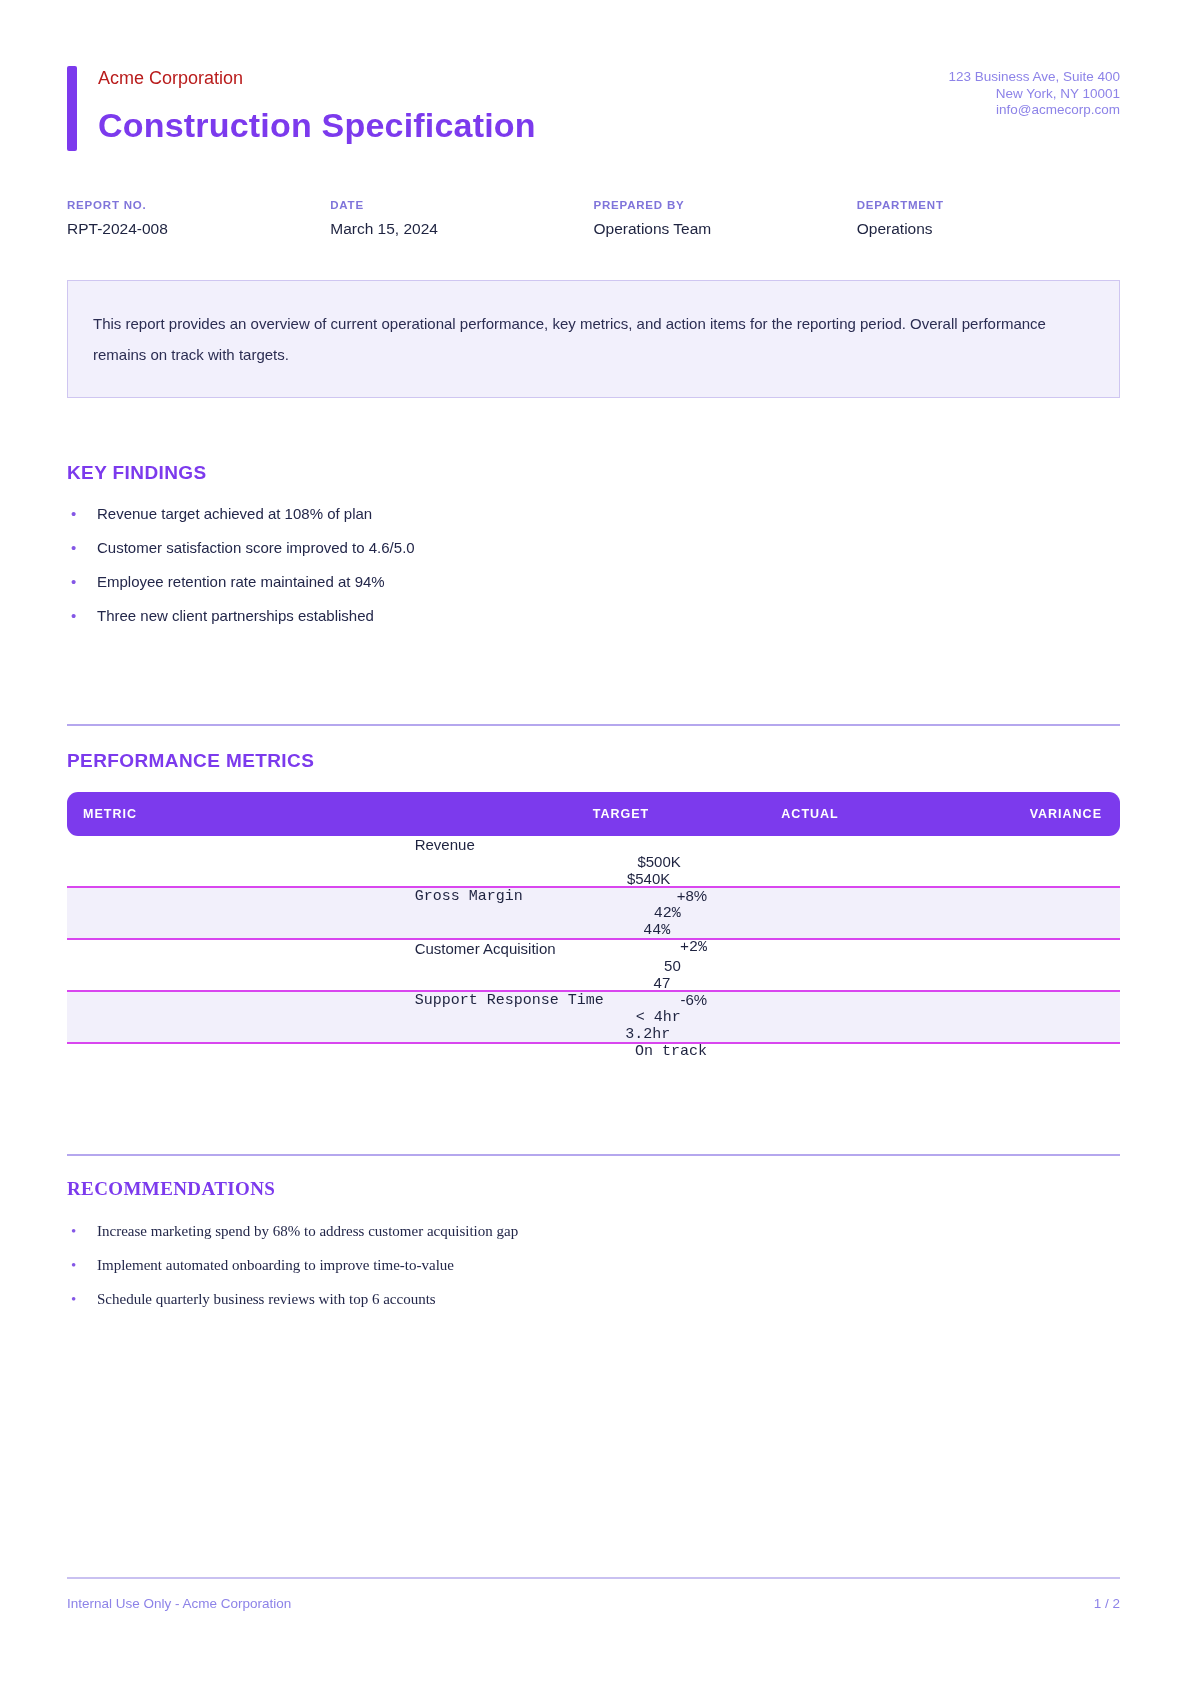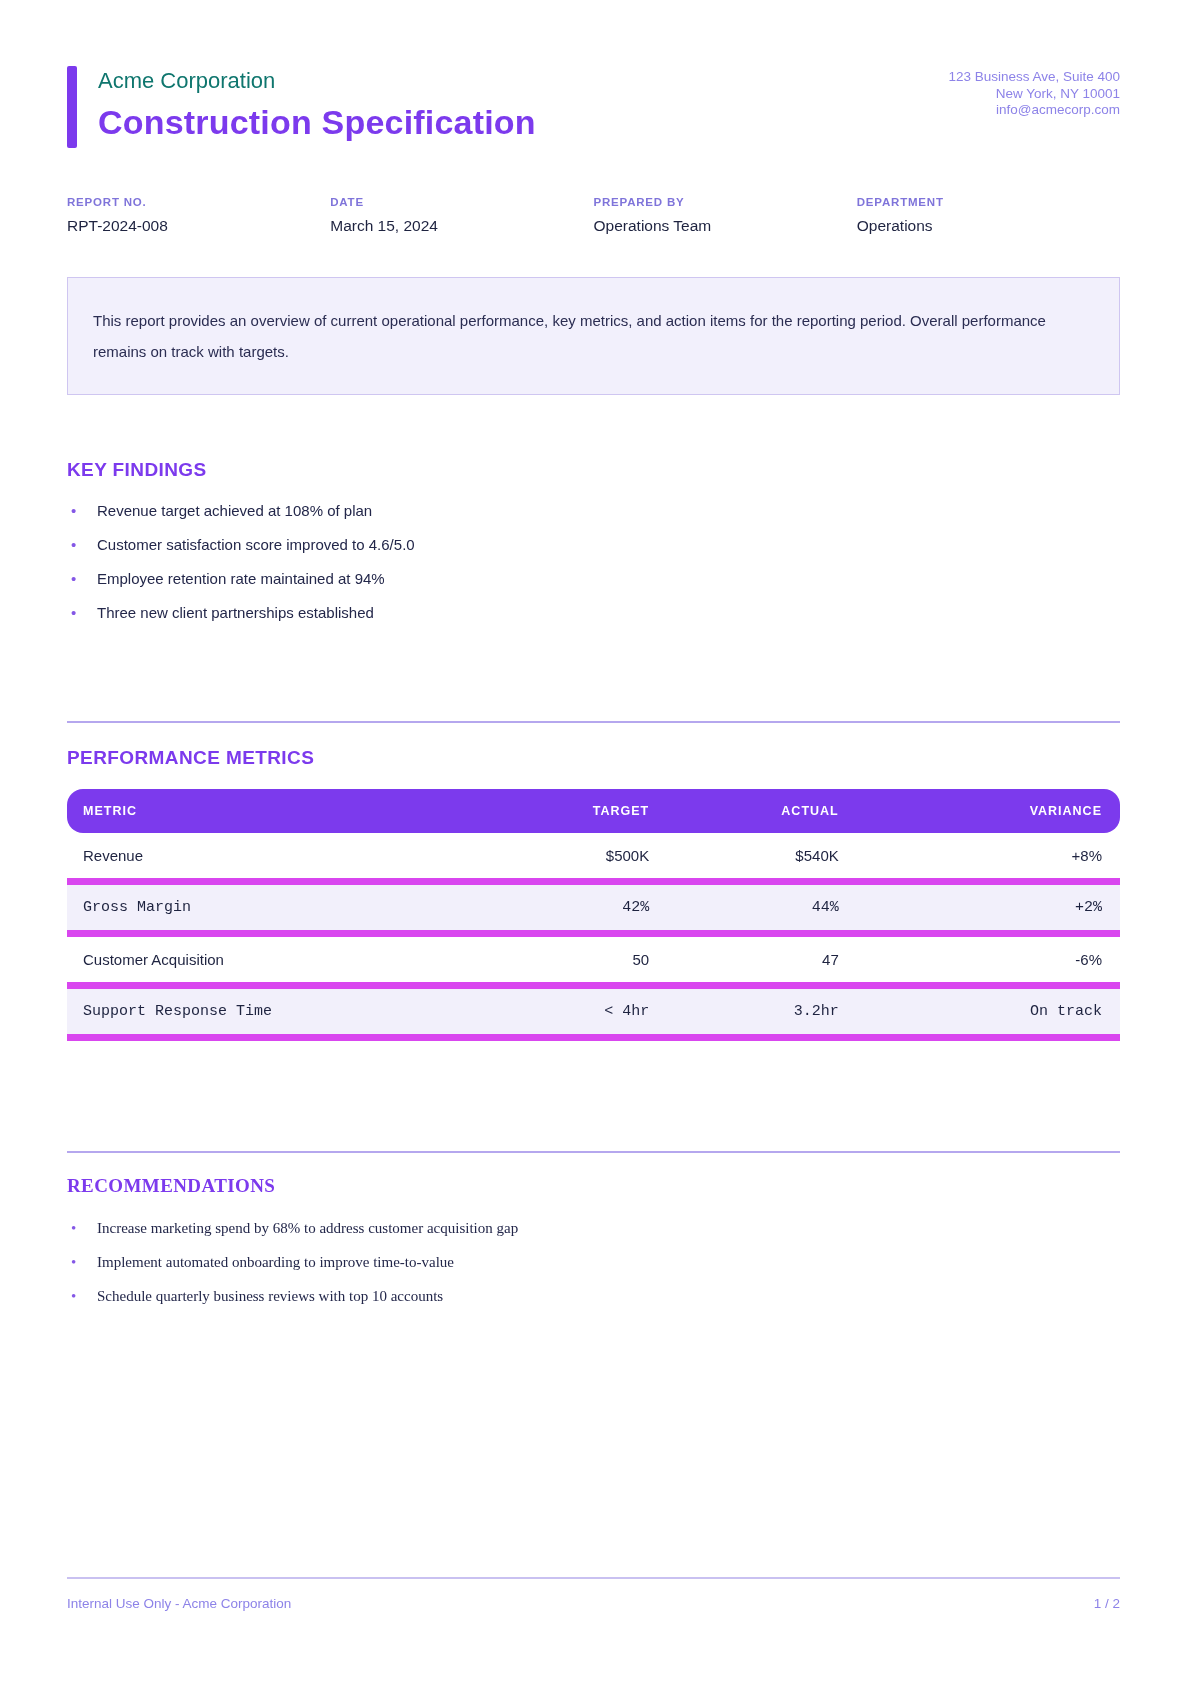--- a/index.html
+++ b/index.html
@@ -14,21 +14,21 @@
     background:#ffffff;
     overflow:hidden;
   }
   .content { padding:0 70px 0 67px; }
 
   
   .doc-header { margin-top:66px; display:flex; justify-content:space-between; align-items:flex-start; }
   .brand { display:flex; }
   .accent-bar { width:10px; background:#7c3aed; border-radius:2px; margin-right:21px; align-self:stretch; }
   .brand-text { padding:2px 0 6px 0; }
-  .company-name { font-size:22px; color:#0f766e; margin-bottom:9px; }
+  .company-name { font-size:18px; color:#b91c1c; margin-bottom:17px; }
   .doc-title { font-size:34px; font-weight:bold; color:#7c3aed; letter-spacing:0.2px; }
   .address { text-align:right; font-size:13.5px; line-height:16.5px; color:#8d83e8; padding-top:3px; }
 
   
   .meta-row { margin-top:48px; display:grid; grid-template-columns:repeat(4,1fr); }
   .meta-label { font-size:11.5px; font-weight:bold; letter-spacing:0.8px; color:#7f74da; margin-bottom:9px; }
   .meta-value { font-size:15.5px; color:#1e2340; }
 
   
   .summary-box {
@@ -51,24 +51,24 @@
   .bullet-text { font-size:15px; color:#23274a; }
 
   .divider { border:none; border-top:2px solid #b5a7ee; margin-top:92px; }
   .divider-2 { margin-top:110px; }
 
   .sec-metrics { margin-top:24px; }
   
   .metrics-table { margin-top:20px; }
   .tbl-header {
     display:flex; align-items:center; height:44px;
-    background:#7c3aed; color:#ffffff; border-radius:16px;
+    background:#7c3aed; color:#ffffff; border-radius:11px;
     font-size:12.5px; font-weight:bold; letter-spacing:1px;
   }
-  .tbl-row { display:flex; align-items:center; height:52px; font-size:15px; color:#1e2340; border-bottom:7px solid #d946ef; }
+  .tbl-row { display:flex; align-items:center; height:52px; font-size:15px; color:#1e2340; border-bottom:2px solid #d946ef;flex-direction:column; }
   .tbl-row.alt { background:#f2f0fb;font-family:Liberation Mono, monospace; }
   .col-metric   { width:37%; padding-left:16px; text-align:left; }
   .col-target   { width:20%; padding-right:18px; text-align:right; }
   .col-actual   { width:18%; padding-right:18px; text-align:right; }
   .col-variance { width:25%; padding-right:18px; text-align:right; }
 
   .sec-recommendations { margin-top:22px;font-family:Liberation Serif, serif; }
   .sec-recommendations ul.bullet-list { margin-top:14px; }
 
   
@@ -187,21 +187,21 @@
         <li>
           <span class="bullet-dot">•</span>
           <span class="bullet-text">Increase marketing spend by 68% to address customer acquisition gap</span>
         </li>
         <li>
           <span class="bullet-dot">•</span>
           <span class="bullet-text">Implement automated onboarding to improve time-to-value</span>
         </li>
         <li>
           <span class="bullet-dot">•</span>
-          <span class="bullet-text">Schedule quarterly business reviews with top 10 accounts</span>
+          <span class="bullet-text">Schedule quarterly business reviews with top 6 accounts</span>
         </li>
       </ul>
     </div>
   </div>
 
   <div class="doc-footer">
     <hr class="footer-divider">
     <div class="footer-row">
       <span>Internal Use Only - Acme Corporation</span>
       <span>1 / 2</span>

